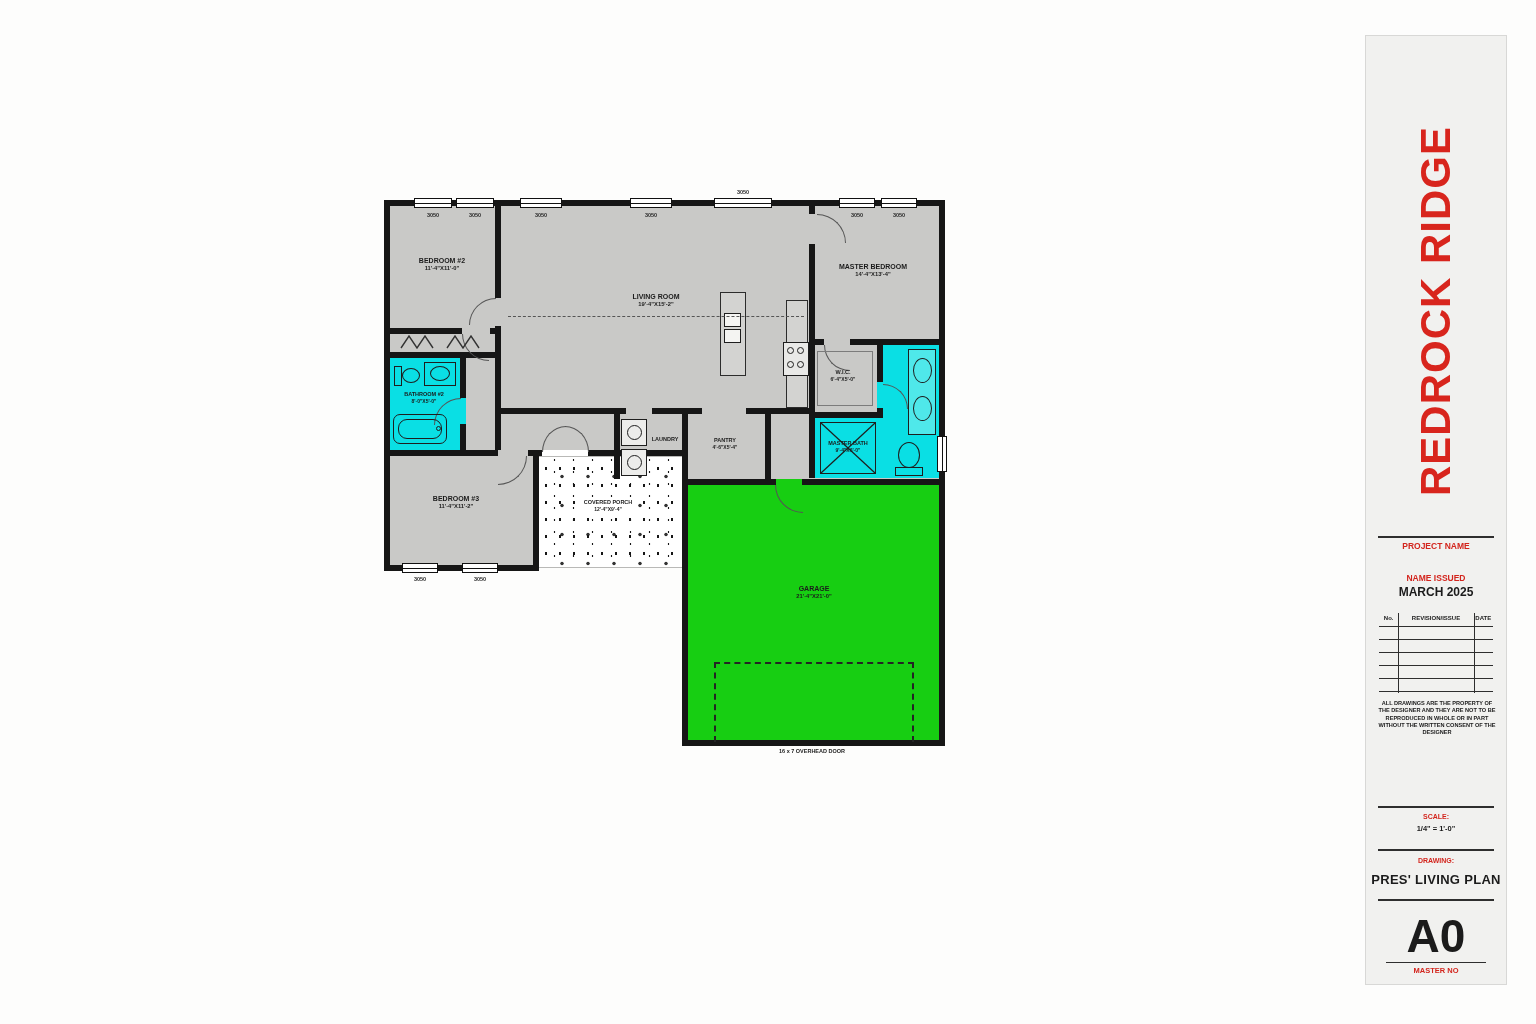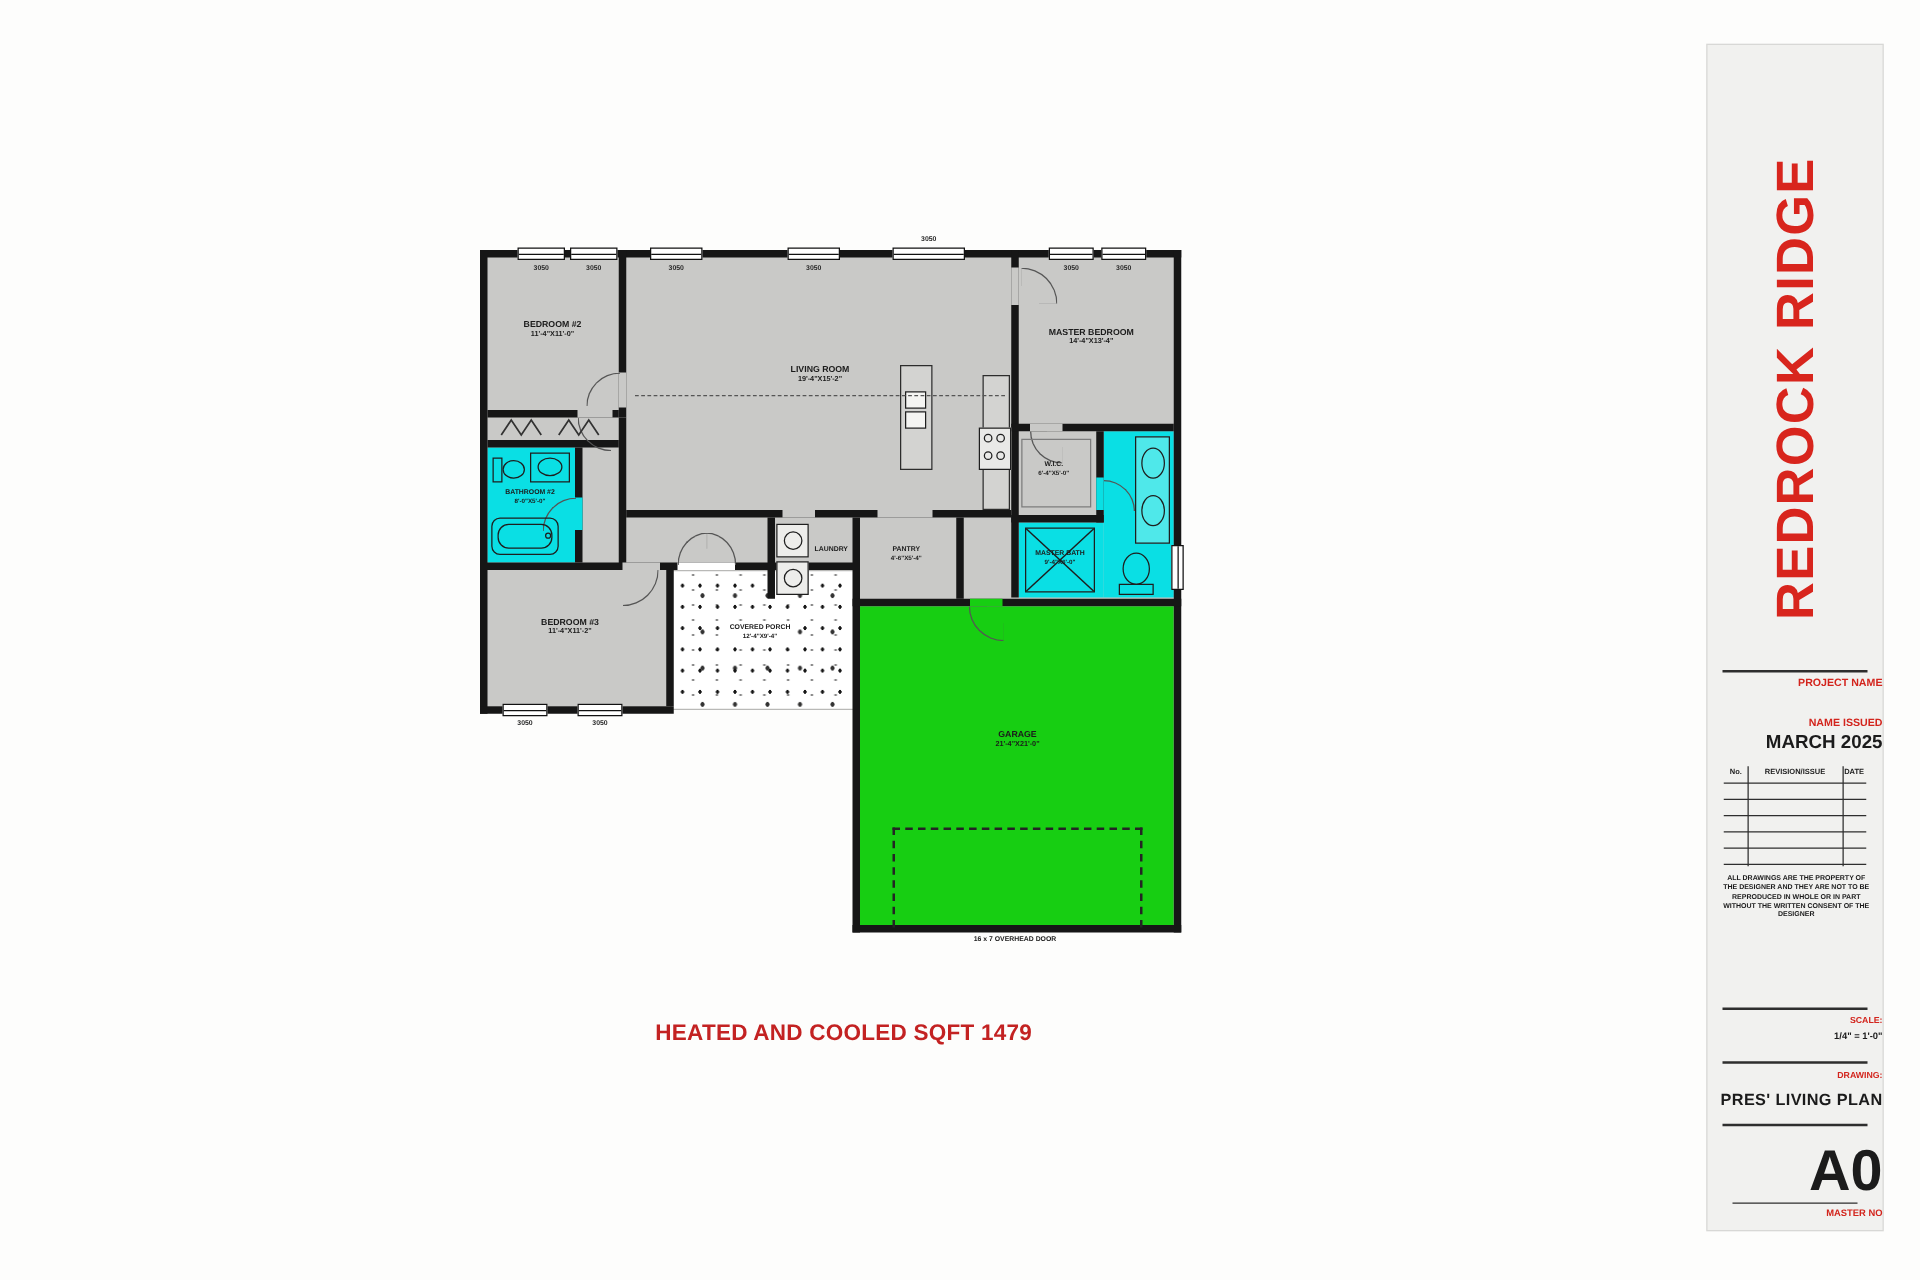--- a/index.html
+++ b/index.html
@@ -38,21 +38,21 @@
   .counter{background:#D3D3D1;border:1.2px solid #2c2c2c;position:absolute;box-sizing:border-box;}
   .shelf{position:absolute;border:1px solid #7c7c7c;box-sizing:border-box;}
   
   #sqft{position:absolute;left:415px;top:816px;width:520px;text-align:center;color:#C32222;font-weight:800;font-size:18px;line-height:1.22;letter-spacing:.2px;}
   
   #tb{position:absolute;left:1365px;top:35px;width:142px;height:950px;background:#F1F1EF;border:1px solid #D8D8D6;box-sizing:border-box;}
   #vtitle{position:absolute;left:0;top:40px;width:100%;height:470px;display:flex;align-items:center;justify-content:center;
     writing-mode:vertical-rl;transform:rotate(180deg);font-size:42px;font-weight:800;color:#D8251D;letter-spacing:1px;white-space:nowrap;}
   .tb-line{position:absolute;left:12px;width:116px;height:2px;background:#2e2e2e;}
   .tb-thin{position:absolute;left:20px;width:100px;height:1px;background:#2e2e2e;}
-  .tb-text{position:absolute;left:0;width:100%;text-align:right;font-weight:700;color:#1b1b1b;}
+  .tb-text{position:absolute;left:0;width:100%;text-align:center;font-weight:700;color:#1b1b1b;}
   .red{color:#D3251D;}
   #revtbl{position:absolute;left:13px;top:577px;width:114px;height:80px;font-size:6px;font-weight:700;color:#1b1b1b;}
   #revtbl .hdr{position:absolute;top:2px;width:100%;display:flex;}
   #revtbl .hdr span:nth-child(1){width:17%;text-align:center;}
   #revtbl .hdr span:nth-child(2){width:66%;text-align:center;}
   #revtbl .hdr span:nth-child(3){width:17%;text-align:center;}
   #revtbl .vline{position:absolute;top:0;bottom:0;width:1px;background:#2e2e2e;}
   #revtbl .hline{position:absolute;left:0;right:0;height:1px;background:#2e2e2e;}
   #disclaimer{position:absolute;left:11px;top:664px;width:120px;font-size:5.6px;line-height:1.3;font-weight:700;color:#1b1b1b;text-align:center;}
 </style>
@@ -233,31 +233,30 @@
   <div class="label" style="left:430px;top:392px;">
     <span>GARAGE</span>
     <span class="dims">21'-4"X21'-0"</span>
   </div>
   <div class="label tiny" style="left:428px;top:552px;">
     <span>16 x 7 OVERHEAD DOOR</span>
   </div>
 </div>
 
 <div id="sqft">
-  <div>HEATED AND COOLED SQFT 1479</div>
 </div>
 
 <div id="tb">
   <div id="vtitle">REDROCK RIDGE</div>
 
   <div class="tb-line" style="top:500px;"></div>
   <div class="tb-text red" style="top:505px;font-size:8.5px;">PROJECT NAME</div>
 
   <div class="tb-text red" style="top:537px;font-size:8.5px;">NAME ISSUED</div>
-  <div class="tb-text" style="top:549px;font-size:15px;">MARCH 2025</div>
+  <div class="tb-text" style="top:549px;font-size:12px;">MARCH 2025</div>
 
   <div id="revtbl">
     <div class="hdr">
       <span>No.</span>
       <span>REVISION/ISSUE</span>
       <span>DATE</span>
     </div>
     <i class="vline" style="left:19px;"></i>
     <i class="vline" style="left:95px;"></i>
     <i class="hline" style="top:13px;"></i>

